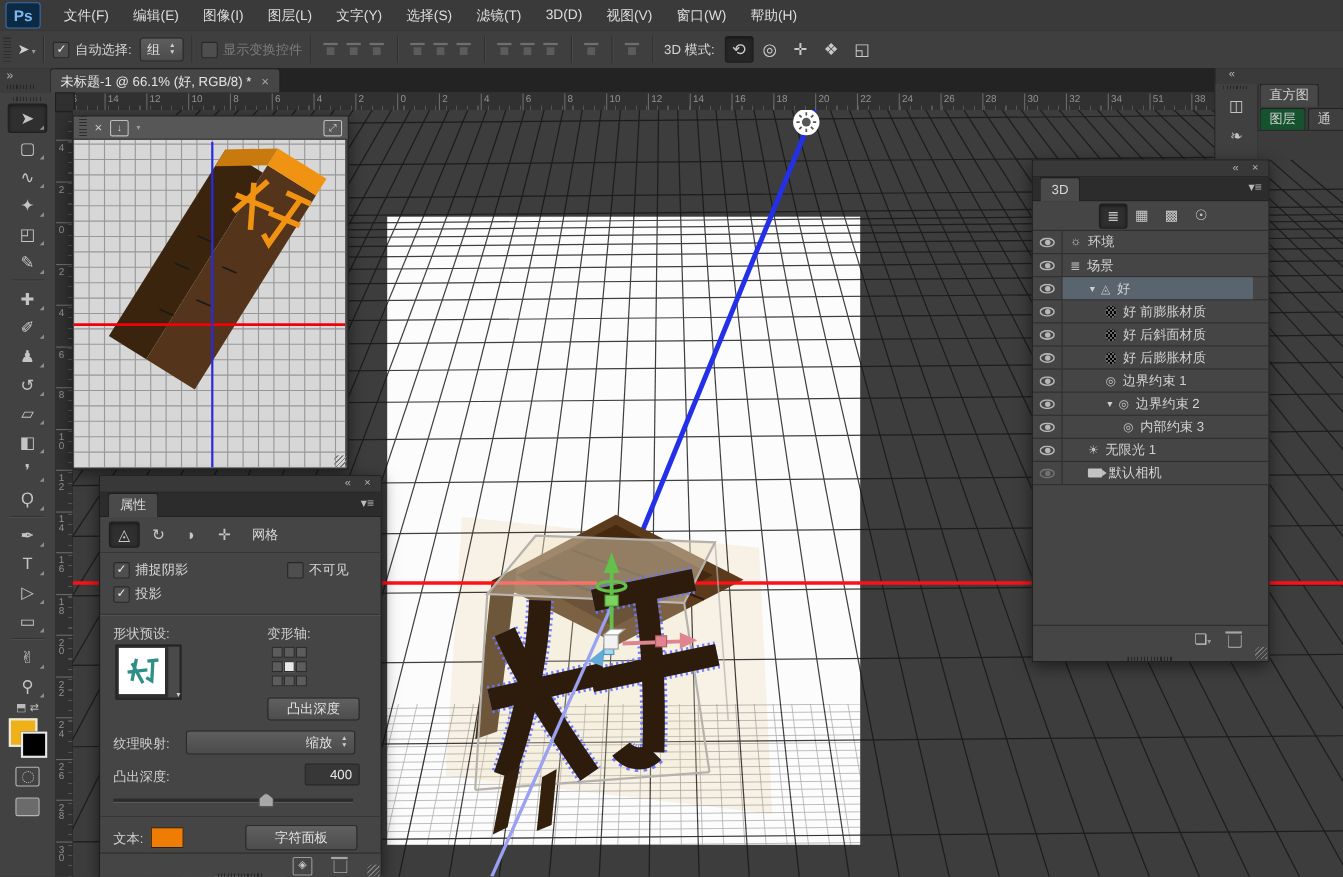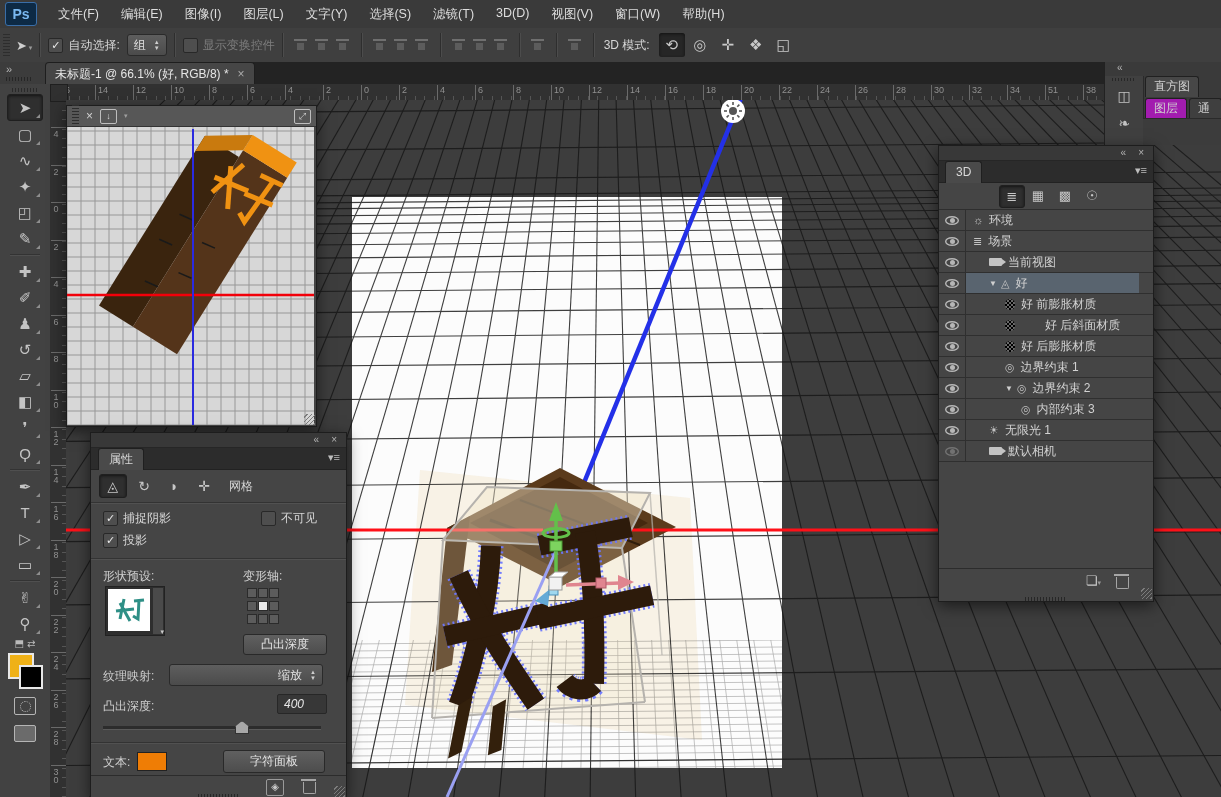--- a/index.html
+++ b/index.html
@@ -93,21 +93,21 @@
   #mini-head .boxic{width:15px;height:13px;border:1px solid #bdbdbd;border-radius:2px;font-size:9px;line-height:12px;
                     text-align:center;color:#d8d8d8;}
   
   #props{left:90px;top:432px;width:255px;height:365px;}
   .prow-ic{width:26px;height:22px;display:inline-flex;align-items:center;justify-content:center;color:#c7c7c7;
            font-size:14px;border-radius:3px;margin-right:4px;}
   .prow-ic.sel{background:#2f2f2f;box-shadow:inset 0 1px 3px #141414;border:1px solid #1f1f1f;}
   .psep{position:absolute;left:0;width:100%;height:1px;background:#333;border-bottom:1px solid #515151;}
   .plabel{position:absolute;color:#cfcfcf;font-size:12px;}
   .pvaluebox{position:absolute;background:#373737;border:1px solid #272727;border-radius:2px;color:#e6e6e6;
-             padding:2px 6px;font-size:12px;font-style:italic;}
+             text-align:right;padding:2px 6px;font-size:12px;}
   #deform-grid{position:absolute;display:grid;grid-template-columns:repeat(3,8px);grid-gap:3px;}
   #deform-grid i{width:8px;height:8px;background:#5c5c5c;border:1px solid #2b2b2b;}
   #deform-grid i.c{background:#e8e8e8;}
   #slider-track{position:absolute;height:3px;background:#2c2c2c;border-bottom:1px solid #5a5a5a;}
   #slider-thumb{position:absolute;width:12px;height:11px;background:#a8a8a8;border:1px solid #333;
                 clip-path:polygon(50% 0,100% 45%,100% 100%,0 100%,0 45%);}
   
   #dock{left:1104px;top:62px;width:117px;height:83px;background:#3a3a3a;border-left:1px solid #222;}
   #dock .icostrip{position:absolute;left:0;top:14px;width:38px;height:69px;background:#404040;border-right:1px solid #2a2a2a;}
   .dock-ic{width:26px;height:24px;margin:3px auto 0;display:flex;align-items:center;justify-content:center;
@@ -724,21 +724,21 @@
 </div>
 
 <div id="dock" class="abs">
   <span style="position:absolute;left:12px;top:0px;font-size:10px;color:#b5b5b5;letter-spacing:1px">«</span>
   <div class="icostrip">
     <div class="hgrip" style="width:24px;height:3px;margin:2px auto 0;background:repeating-linear-gradient(90deg,#272727 0 1px,transparent 1px 3px)"></div>
     <span class="dock-ic">◫</span>
     <span class="dock-ic">❧</span>
   </div>
   <span class="dock-tab" style="left:40px;top:14px">直方图</span>
-  <span class="dock-tab" style="left:40px;top:36px;background:#a21caf">图层</span>
+  <span class="dock-tab" style="left:40px;top:36px;background:#14532d">图层</span>
   <span class="dock-tab" style="left:84px;top:36px;background:#3f3f3f">通道</span>
   <div style="position:absolute;left:38px;top:56px;right:0;bottom:0;background:#3c3c3c;border-top:1px solid #2a2a2a"></div>
 </div>
 
 <div id="p3d" class="abs panel">
   <div class="phead">
     <span class="ctl" style="right:26px">«</span>
     <span class="ctl" style="right:8px">×</span>
   </div>
   <div class="ptabs">
@@ -763,29 +763,20 @@
       </div>
       <div class="row3d">
         <span class="eyecell">
           <span class="eye"></span>
         </span>
         <span class="content" style="padding-left: 7px;">
           <span class="ric">≣</span>
           <span class="lbl">场景</span>
         </span>
       </div>
-      <div class="row3d">
-        <span class="eyecell">
-          <span class="eye"></span>
-        </span>
-        <span class="content" style="padding-left: 23px;">
-          <span class="ric ic-cam"></span>
-          <span class="lbl">当前视图</span>
-        </span>
-      </div>
       <div class="row3d sel">
         <span class="eyecell">
           <span class="eye"></span>
         </span>
         <span class="content" style="padding-left: 23px;">
           <span class="exp">▼</span>
           <span class="ric">◬</span>
           <span class="lbl">好</span>
         </span>
       </div>
@@ -795,21 +786,21 @@
         </span>
         <span class="content" style="padding-left: 39px;">
           <span class="ric ic-mat"></span>
           <span class="lbl">好 前膨胀材质</span>
         </span>
       </div>
       <div class="row3d">
         <span class="eyecell">
           <span class="eye"></span>
         </span>
-        <span class="content" style="padding-left: 39px; gap: 24px;">
+        <span class="content" style="padding-left: 39px;">
           <span class="ric ic-mat"></span>
           <span class="lbl">好 后斜面材质</span>
         </span>
       </div>
       <div class="row3d">
         <span class="eyecell">
           <span class="eye"></span>
         </span>
         <span class="content" style="padding-left: 39px;">
           <span class="ric ic-mat"></span>

